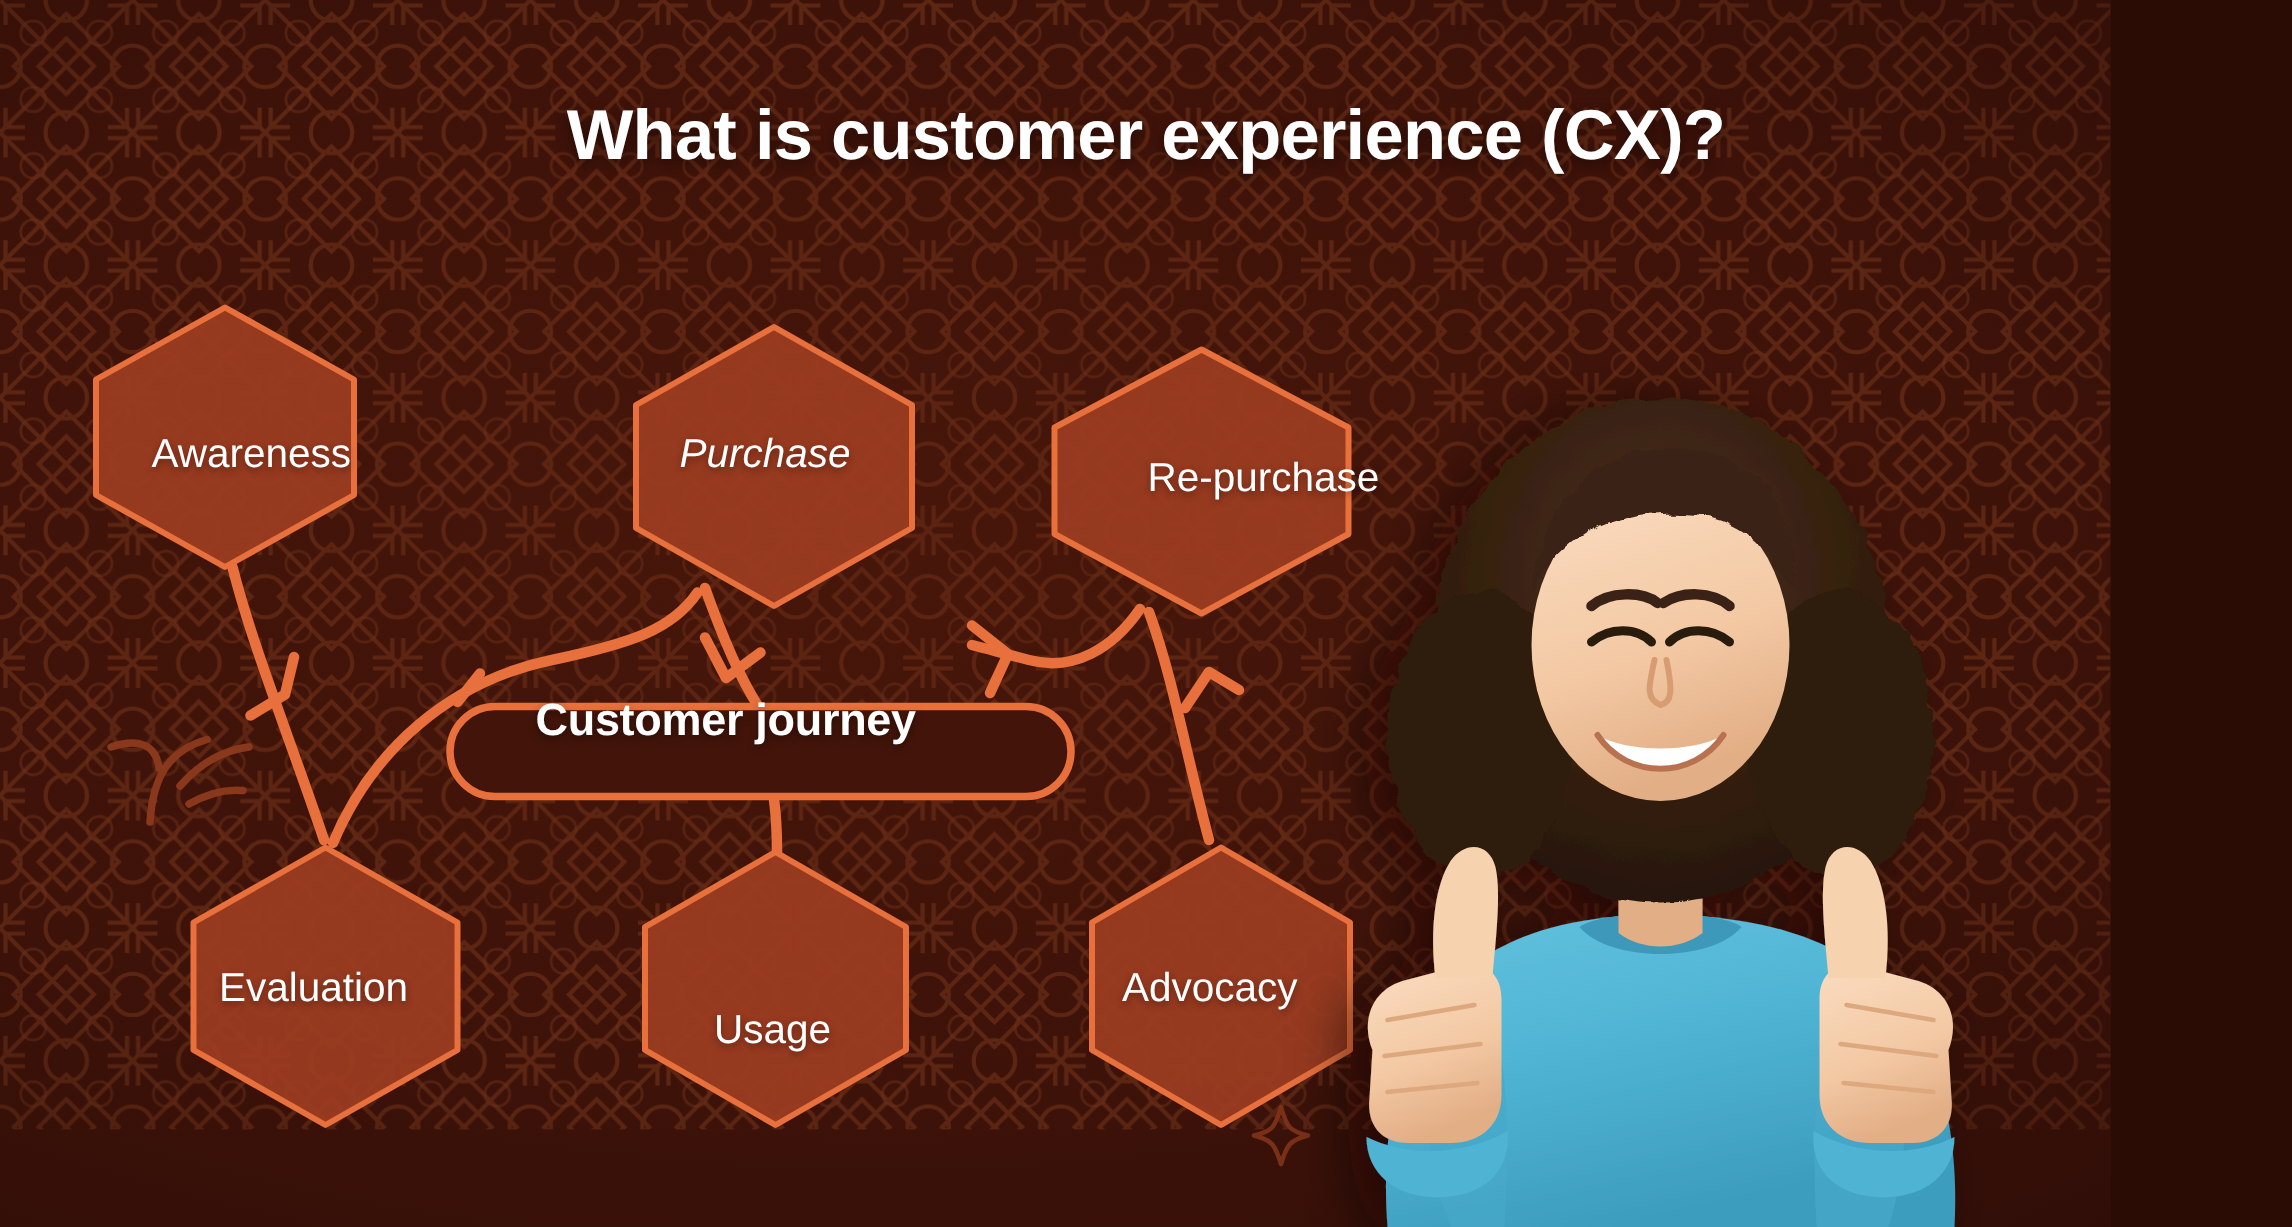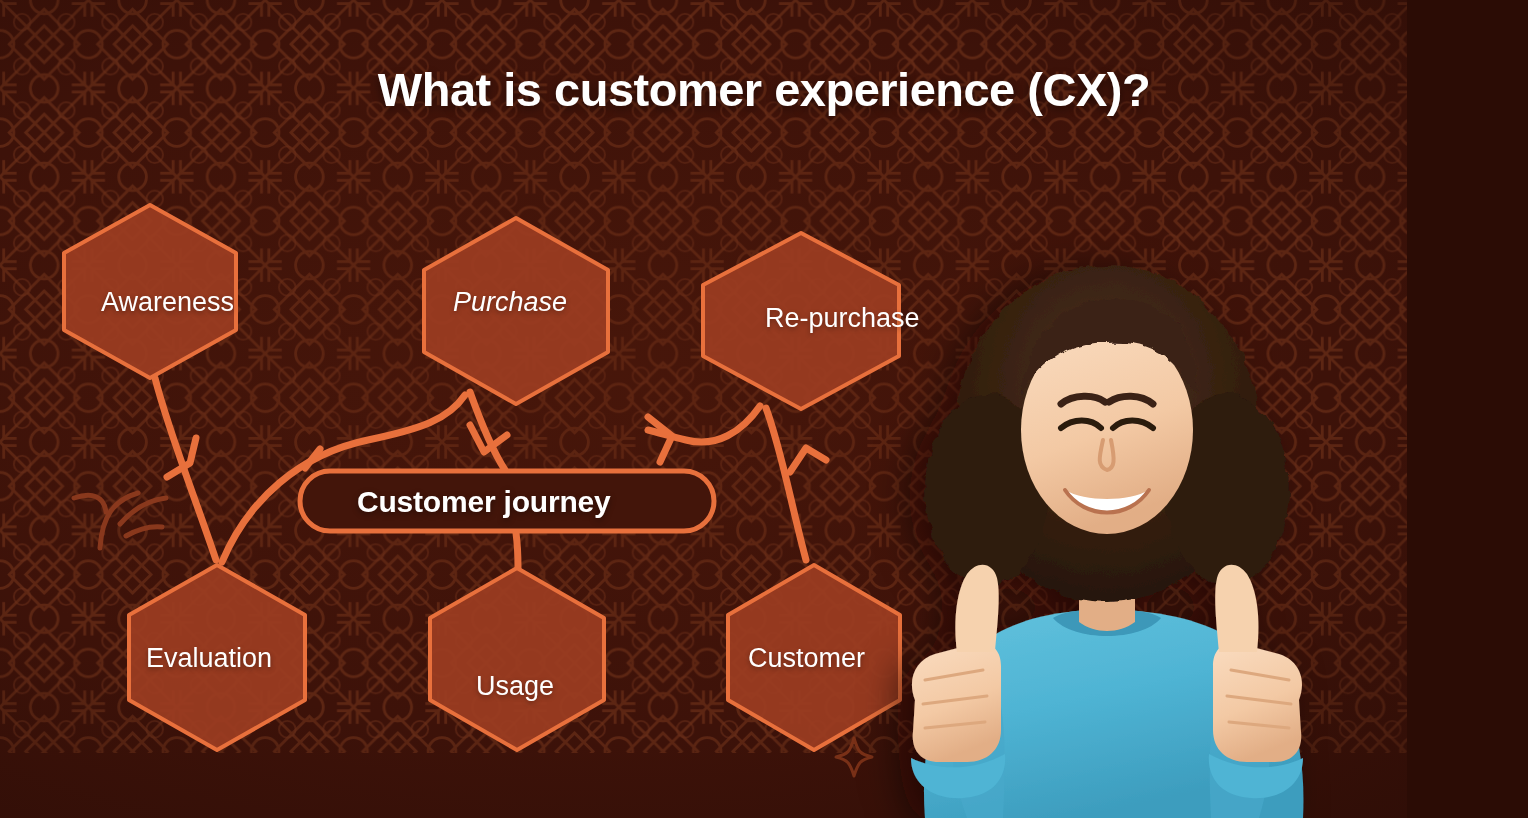--- a/index.html
+++ b/index.html
@@ -204,23 +204,23 @@
   <div class="node-label" style="left:89px; top:287px;margin-left:12px;">Awareness</div>
 
   <div class="node-label" style="left:453px; top:287px;font-style:italic;">Purchase</div>
 
   <div class="node-label" style="left:748px; top:303px;margin-left:17px;">Re-purchase</div>
 
   <div class="node-label" style="left:146px; top:643px;">Evaluation</div>
 
   <div class="node-label" style="left:476px; top:643px;margin-top:28px;">Usage</div>
 
-  <div class="node-label" style="left:748px; top:643px;">Customer</div>
-
-  <div class="center-label" style="left:357px; top:485px;">Customer journey</div>
+  <div class="node-label" style="left:748px; top:643px;">Advocacy</div>
+
+  <div class="center-label" style="left:357px; top:464px;">Customer journey</div>
 
   <div class="photo-wrap">
     <svg class="photo-svg" viewBox="0 0 600 600" aria-hidden="true">
       <defs>
         <linearGradient id="sweaterG" x1="0" y1="0" x2="0.4" y2="1">
           <stop offset="0%" stop-color="#62c2dd"></stop>
           <stop offset="50%" stop-color="#4fb4d4"></stop>
           <stop offset="100%" stop-color="#3d9dbe"></stop>
         </linearGradient>
         <linearGradient id="skinG" x1="0" y1="0" x2="0.3" y2="1">

